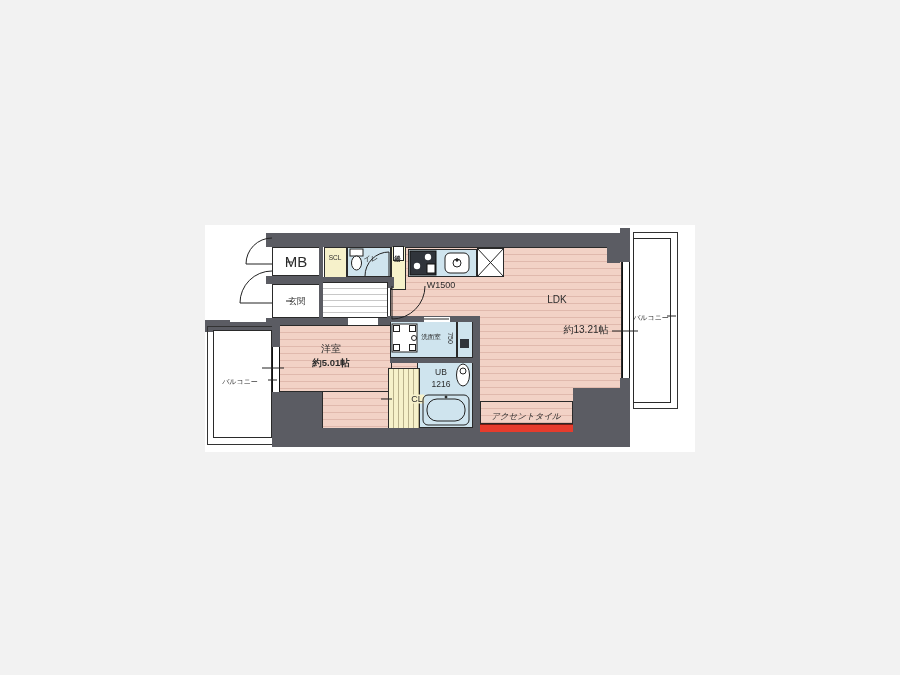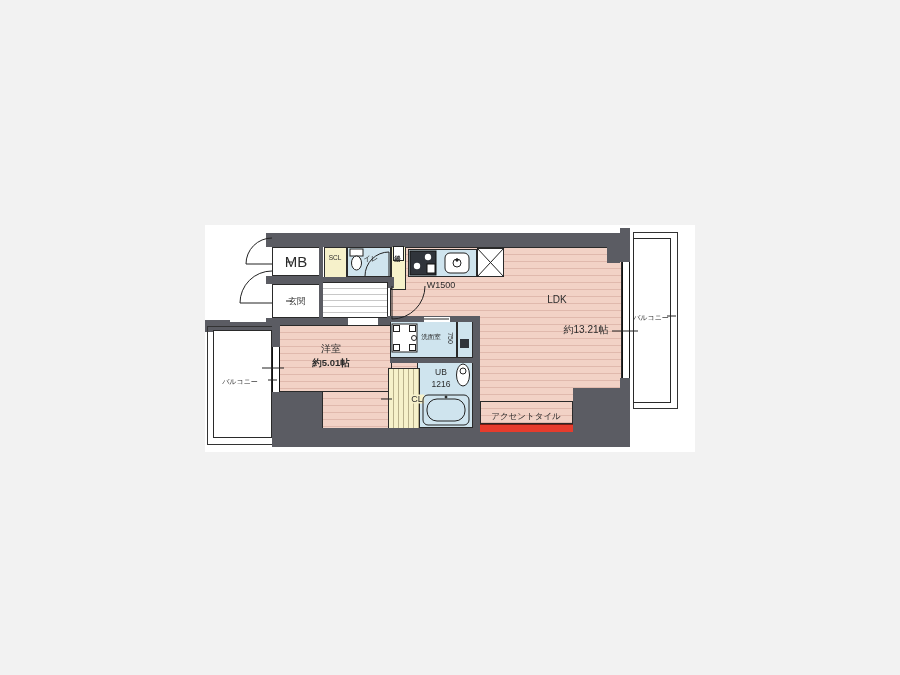--- a/index.html
+++ b/index.html
@@ -100,21 +100,21 @@
 <div class="lbl" style="left:557px;top:330px;font-size:10px;margin-left:29px;">約13.21帖</div>
 <div class="lbl" style="left:331px;top:349px;font-size:10px;">洋室</div>
 <div class="lbl" style="left:331px;top:363px;font-size:9.5px;font-weight:bold;">約5.01帖</div>
 <div class="lbl" style="left:431px;top:337px;font-size:6.5px;">洗面室</div>
 <div class="lbl" style="left:450px;top:338px;font-size:7px;transform:translate(-50%,-50%) rotate(90deg);">750</div>
 <div class="lbl" style="left:441px;top:372px;font-size:8.5px;">UB</div>
 <div class="lbl" style="left:441px;top:384px;font-size:8.5px;text-align:center;">1216</div>
 <div class="lbl" style="left:405px;top:399px;font-size:9px;background:var(--yellow);padding:0 1px;margin-left:12px;">CL</div>
 <div class="lbl" style="left:240px;top:381px;font-size:7px;">バルコニー</div>
 <div class="lbl" style="left:651px;top:317px;font-size:7px;">バルコニー</div>
-<div class="lbl" style="left:526px;top:416px;font-size:8.5px;">アクセントタイル</div>
+<div class="lbl" style="left:526px;top:416px;font-size:8.5px;font-style:italic;">アクセントタイル</div>
 
 <svg class="overlay" viewBox="0 0 900 675">
 
   <g stroke="#222" fill="none" stroke-width="1">
     <path d="M246 264 H272 M246 264 A26 26 0 0 1 272 238"></path>
     <path d="M240 303 H272 M240 303 A32 32 0 0 1 272 271"></path>
     <path d="M389 252 V276 M365 276 A24 24 0 0 1 389 252"></path>
     <path d="M392 286 V319 M392 319 A33 33 0 0 0 425 286"></path>
     <path d="M424 319 H449"></path>
   </g>

